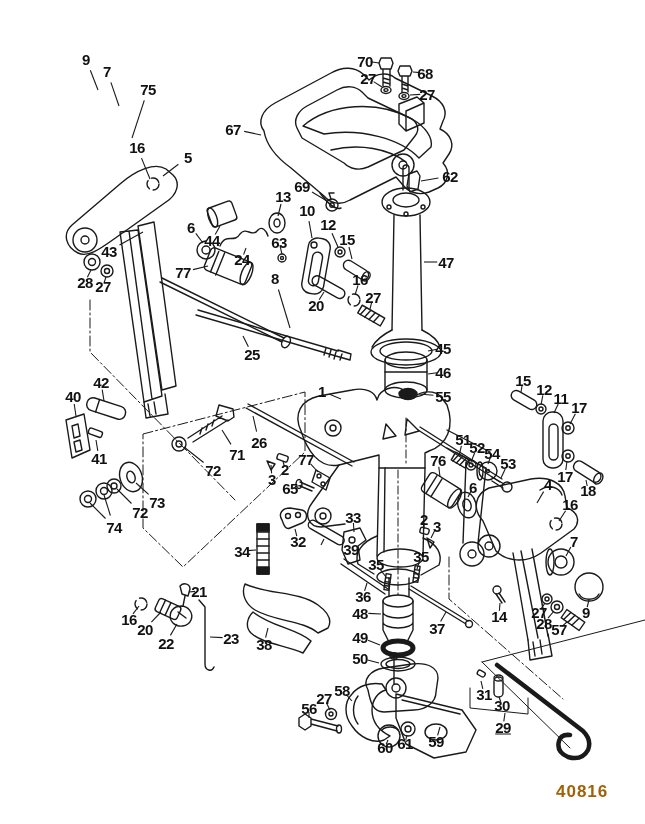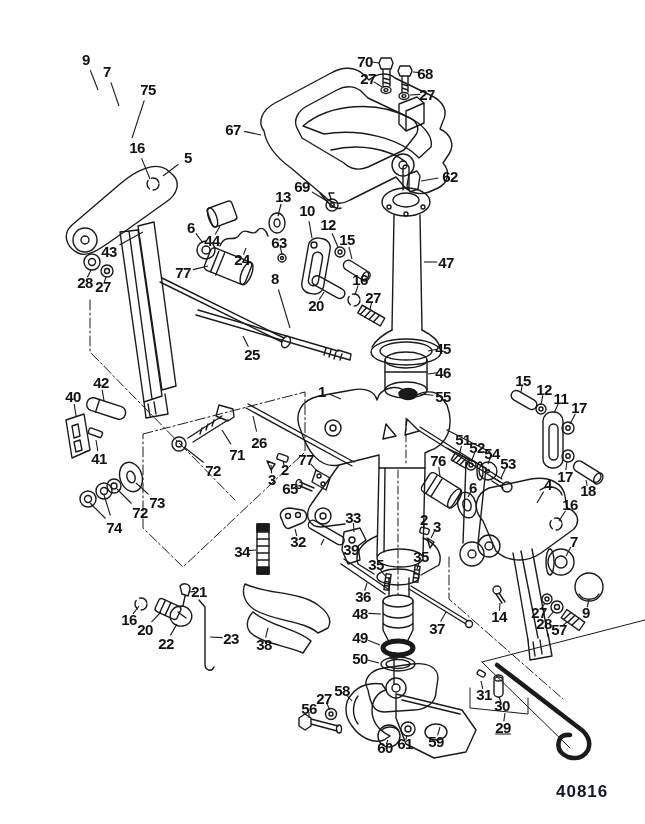--- a/index.html
+++ b/index.html
@@ -4,21 +4,21 @@
 <style>
   html,body{margin:0;padding:0;background:#fff;}
   .stage{position:relative;width:645px;height:824px;background:#ffffff;overflow:hidden;
          font-family:"Liberation Sans",sans-serif;}
   .art-svg{position:absolute;left:0;top:0;width:645px;height:824px;}
   .callout-layer{position:absolute;left:0;top:0;width:645px;height:824px;pointer-events:none;}
   .callout{position:absolute;transform:translate(-50%,-50%);
            font-weight:bold;font-size:15px;line-height:1;letter-spacing:-0.5px;
            color:#111;white-space:nowrap;}
   .drawing-number{position:absolute;left:556px;top:782px;
-                  font-weight:bold;font-size:17px;letter-spacing:1px;color:#0f172a;}
+                  font-weight:bold;font-size:17px;letter-spacing:1px;color:#a16207;}
   .leader{stroke:#1a1a1a;stroke-width:1.1;}
 </style>
 </head>
 <body>
 
 <div class="stage">
 
   <svg class="art-svg" viewBox="0 0 645 824">
     <g stroke="#1a1a1a" stroke-width="1.4" fill="none" stroke-linejoin="round" stroke-linecap="round">
 

